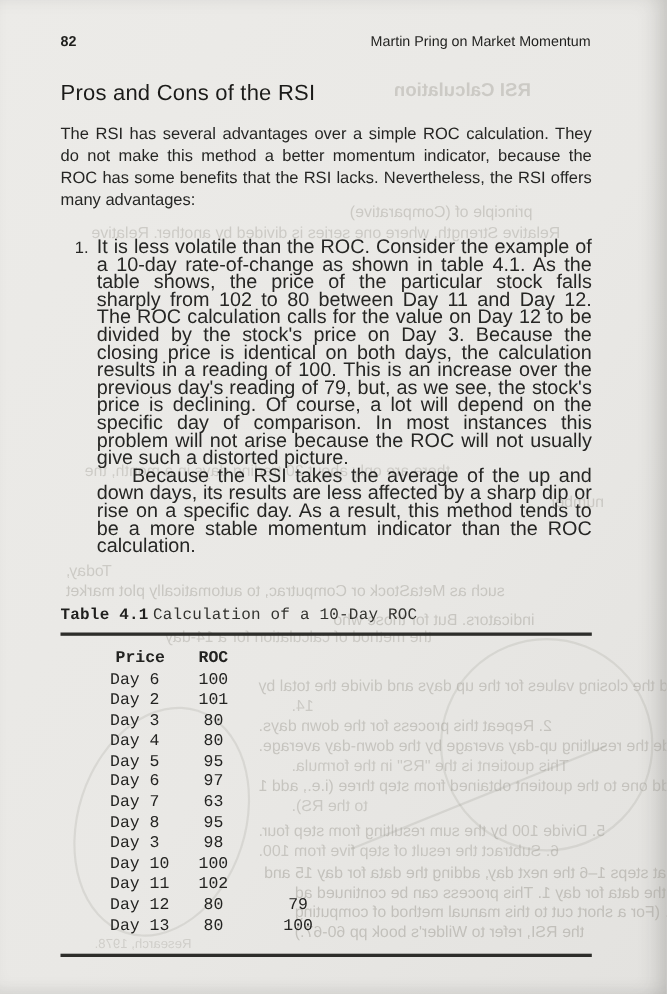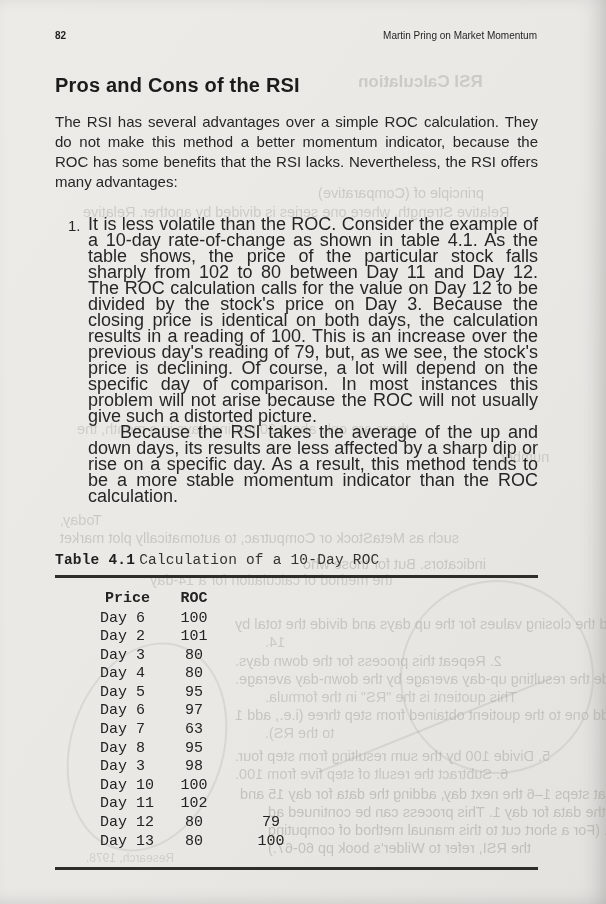--- a/index.html
+++ b/index.html
@@ -12,23 +12,23 @@
   
   .bleed{position:absolute;inset:0;z-index:1;}
   .ghost{position:absolute;white-space:nowrap;transform:scaleX(-1);
          color:#9d9a92;font-size:14.5px;line-height:16px;}
   .ghost.b{font-weight:bold;font-size:17px;}
   .curve{position:absolute;border:2px solid rgba(150,148,140,.20);border-radius:50%;}
   .gline{position:absolute;background:rgba(150,148,140,.22);height:2px;}
   
   .content{position:absolute;inset:0;z-index:2;}
   .running{position:absolute;top:30px;left:55px;width:482px;display:flex;
-           justify-content:space-between;font-size:10px;color:#1f1f1d;}
+           justify-content:space-between;font-size:13px;color:#1f1f1d;}
   .pagenum{font-weight:bold;}
-  .title{position:absolute;top:74px;left:55px;font-size:20px;font-weight:bold;
+  .title{position:absolute;top:74px;left:55px;font-size:20px;font-weight:normal;
          letter-spacing:.2px;color:#1b1b19;}
   .intro{position:absolute;top:112px;left:55px;width:483px;
          font-size:15px;line-height:20px;text-align:justify;margin:0;}
   .list{position:absolute;top:216px;left:55px;width:483px;}
   .list-item{display:flex;}
   .num{width:33px;padding-left:13px;box-sizing:border-box;font-size:15px;line-height:20px;}
   .li-body{flex:1;font-size:18px;line-height:16px;text-align:justify;}
   .li-body p{margin:0;}
   .li-body p.second{text-indent:32px;}
   .table-block{position:absolute;top:552px;left:55px;width:483px;font-family:Liberation Mono, monospace;}

